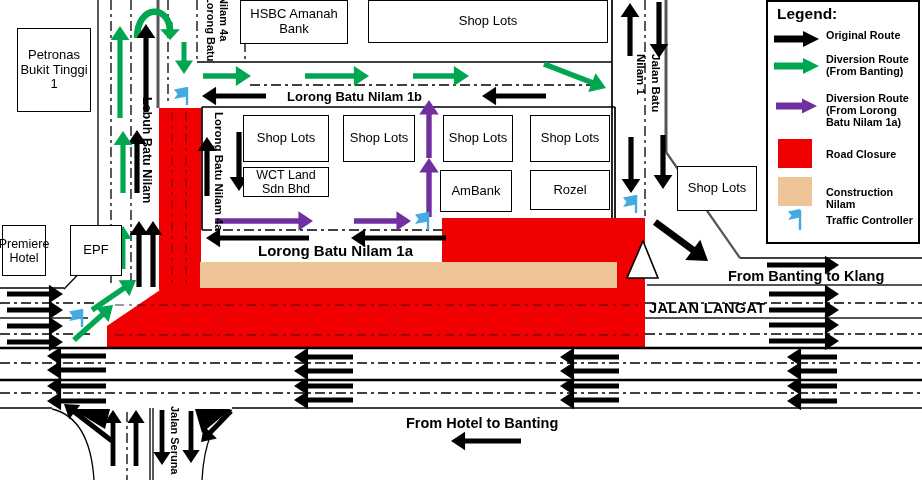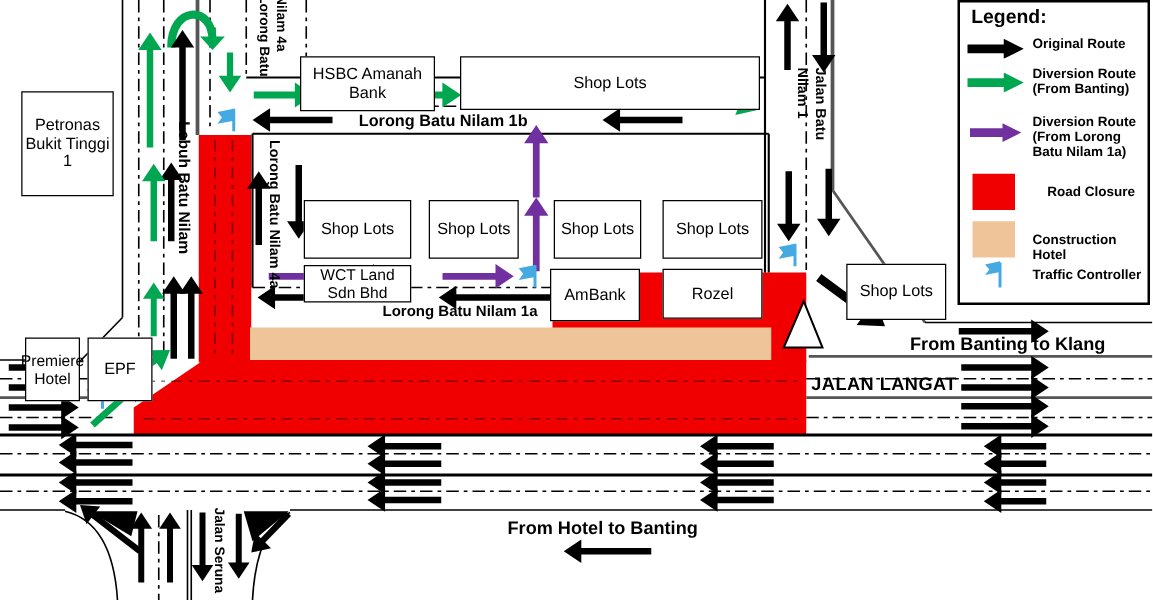--- a/index.html
+++ b/index.html
@@ -1,19 +1,19 @@
 <!DOCTYPE html>
 <html style="--k: #000000; --g: #00a650; --p: #7030a0; --r: #f00000; --t: #eec498; --b: #45aae1;"><head>
 <meta charset="utf-8">
 <style>
   html,body{margin:0;padding:0;background:#fff;font-family:"Liberation Sans",sans-serif;}
   #canvas{position:relative;width:922px;height:480px;background:#fff;overflow:hidden;}
   #gfx{position:absolute;left:0;top:0;z-index:1;}
   .box{position:absolute;background:#fff;border:1.6px solid #000;display:flex;align-items:center;
-       justify-content:center;text-align:center;font-size:13px;line-height:1.12;z-index:2;color:#000;padding:1px;box-sizing:border-box;margin-top:45px;}
+       justify-content:center;text-align:center;font-size:13px;line-height:1.12;z-index:2;color:#000;padding:1px;box-sizing:border-box;}
   .lbl{position:absolute;font-weight:bold;color:#000;z-index:2;white-space:nowrap;}
   .v{writing-mode:vertical-rl;white-space:normal;}
   .vlr{writing-mode:vertical-lr;white-space:normal;}
   #legend{position:absolute;left:766px;top:0;width:154px;height:244px;border:2px solid #000;
           background:#fff;z-index:2;box-sizing:border-box;padding-left:42px;}
   #legend .title{position:absolute;left:9px;top:3px;font-size:15.5px;font-weight:bold;}
   .leg-label{position:absolute;left:58px;width:94px;font-size:10.8px;font-weight:bold;line-height:1.12;}
   .leg-icon{position:absolute;left:4px;width:48px;display:flex;justify-content:center;}
   .swatch{position:absolute;left:10px;width:34px;height:29px;}
 </style>
@@ -365,35 +365,35 @@
   <div class="box" style="left:243px;top:167px;width:86px;height:30px;font-size:12.5px;">
       <span>WCT Land Sdn Bhd</span>
     </div>
   <div class="box" style="left:440px;top:170px;width:72px;height:42px;">
       <span>AmBank</span>
     </div>
   <div class="box" style="left:530px;top:170px;width:80px;height:40px;">
       <span>Rozel</span>
     </div>
 
-  <div class="box" style="left:20px;top:225px;width:44px;height:51px;font-size:12.5px;">
+  <div class="box" style="left:2px;top:225px;width:44px;height:51px;font-size:12.5px;">
       <span>Premiere Hotel</span>
     </div>
   <div class="box" style="left:70px;top:225px;width:52px;height:51px;">
       <span>EPF</span>
     </div>
   <div class="box" style="left:677px;top:166px;width:80px;height:45px;">
       <span>Shop Lots</span>
     </div>
 
   <div class="lbl v" style="left:140px;top:97px;height:122px;font-size:12.5px;">Lebuh Batu Nilam</div>
   <div class="lbl vlr" style="left:204px;top:-4px;width:38px;height:68px;font-size:11px;line-height:1.2;">Lorong Batu Nilam 4a</div>
   <div class="lbl v" style="left:213px;top:112px;height:148px;font-size:11.5px;">Lorong Batu Nilam 4a</div>
   <div class="lbl" style="left:287px;top:89px;font-size:13px;">Lorong Batu Nilam 1b</div>
-  <div class="lbl" style="left:258px;top:242px;font-size:12px;margin-left:48px;">Lorong Batu Nilam 1a</div>
+  <div class="lbl" style="left:258px;top:242px;font-size:15px;">Lorong Batu Nilam 1a</div>
   <div class="lbl v" style="left:627px;top:54px;width:36px;height:88px;font-size:11.5px;line-height:1.3;">Jalan Batu Nilam 1</div>
   <div class="lbl" style="left:649px;top:300px;font-size:14.5px;letter-spacing:.4px;">JALAN LANGAT</div>
   <div class="lbl v" style="left:169px;top:406px;height:76px;font-size:11px;">Jalan Seruna</div>
 
   <div class="lbl" style="left:728px;top:268px;font-size:14.5px;">From Banting to Klang</div>
   <div class="lbl" style="left:406px;top:415px;font-size:14.5px;">From Hotel to Banting</div>
 
   <div id="legend">
     <div class="title">Legend:</div>
 
@@ -415,24 +415,24 @@
 
     <div class="leg-icon" style="top:96px;">
       <svg width="46" height="16">
           <line x1="3" y1="8" x2="30" y2="8" style="stroke:var(--p);stroke-width:7"></line>
           <polygon points="29,0.5 44,8 29,15.5" style="fill:var(--p)"></polygon>
         </svg>
     </div>
     <div class="leg-label" style="top:90px;">Diversion Route (From Lorong Batu Nilam 1a)</div>
 
     <div class="swatch" style="top:137px;background:var(--r);"></div>
-    <div class="leg-label" style="top:146px;text-align:center;">Road Closure</div>
+    <div class="leg-label" style="top:146px;">Road Closure</div>
 
     <div class="swatch" style="top:175px;background:var(--t);"></div>
-    <div class="leg-label" style="top:184px;">Construction Hotel</div>
+    <div class="leg-label" style="top:184px;">Construction Nilam</div>
 
     <div class="leg-icon" style="top:205px;">
       <svg width="18" height="25">
           <line x1="13" y1="3" x2="13" y2="23" style="stroke:var(--b);stroke-width:2.4"></line>
           <polygon points="13,2 1,4.5 4.5,8.5 1,13 13,10.5" style="fill:var(--b)"></polygon>
         </svg>
     </div>
     <div class="leg-label" style="top:212px;">Traffic Controller</div>
   </div>
 

